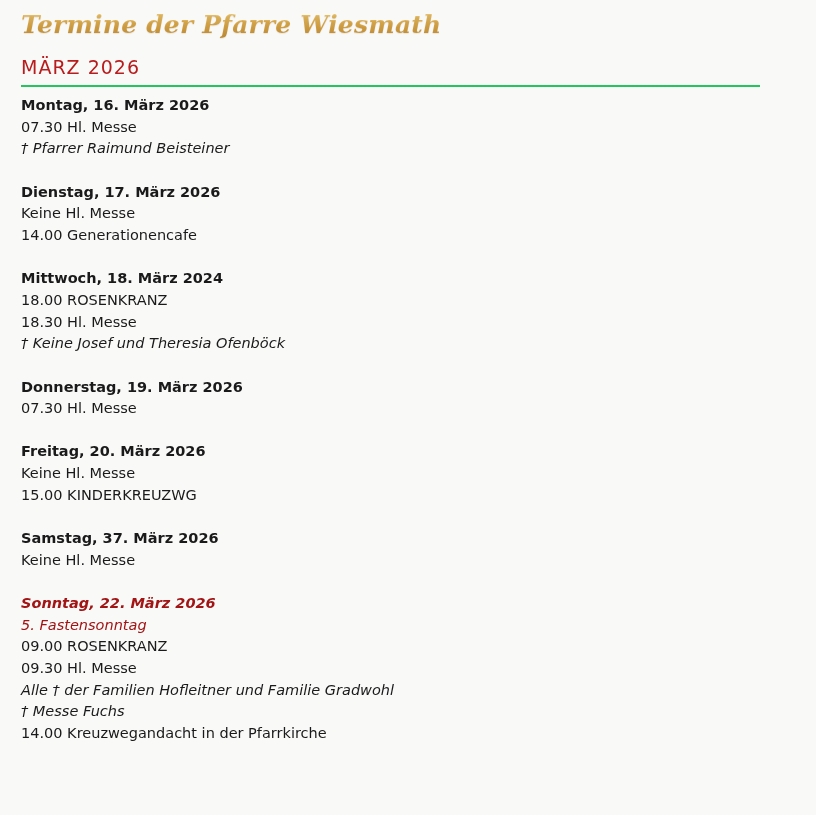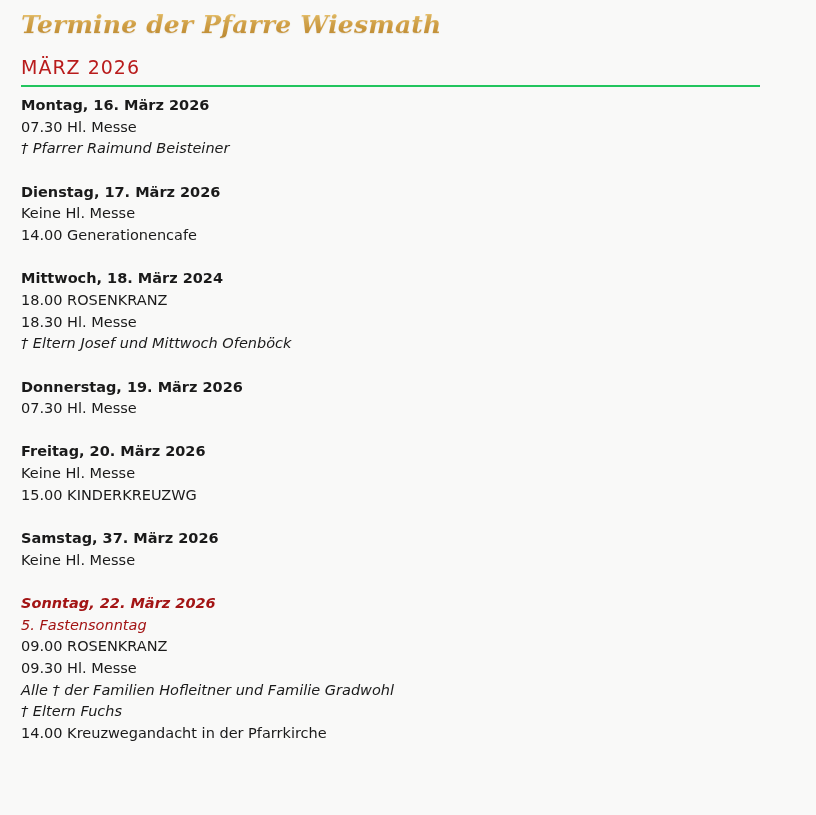--- a/index.html
+++ b/index.html
@@ -53,21 +53,21 @@
     <div class="day">
       <div class="day-head">Dienstag, 17. März 2026</div>
       <div class="line">Keine Hl. Messe</div>
       <div class="line">14.00 Generationencafe</div>
     </div>
 
     <div class="day">
       <div class="day-head">Mittwoch, 18. März 2024</div>
       <div class="line">18.00 ROSENKRANZ</div>
       <div class="line">18.30 Hl. Messe</div>
-      <div class="line italic">† Eltern Josef und Mittwoch Ofenböck</div>
+      <div class="line italic">† Keine Josef und Theresia Ofenböck</div>
     </div>
 
     <div class="day">
       <div class="day-head">Donnerstag, 19. März 2026</div>
       <div class="line">07.30 Hl. Messe</div>
     </div>
 
     <div class="day">
       <div class="day-head">Freitag, 20. März 2026</div>
       <div class="line">Keine Hl. Messe</div>
@@ -78,17 +78,17 @@
       <div class="day-head">Samstag, 37. März 2026</div>
       <div class="line">Keine Hl. Messe</div>
     </div>
 
     <div class="day sunday">
       <div class="day-head">Sonntag, 22. März 2026</div>
       <div class="line feast">5. Fastensonntag</div>
       <div class="line">09.00 ROSENKRANZ</div>
       <div class="line">09.30 Hl. Messe</div>
       <div class="line italic">Alle † der Familien Hofleitner und Familie Gradwohl</div>
-      <div class="line italic">† Eltern Fuchs</div>
+      <div class="line italic">† Messe Fuchs</div>
       <div class="line">14.00 Kreuzwegandacht in der Pfarrkirche</div>
     </div>
   </div>
 </div>
 
 </body></html>

